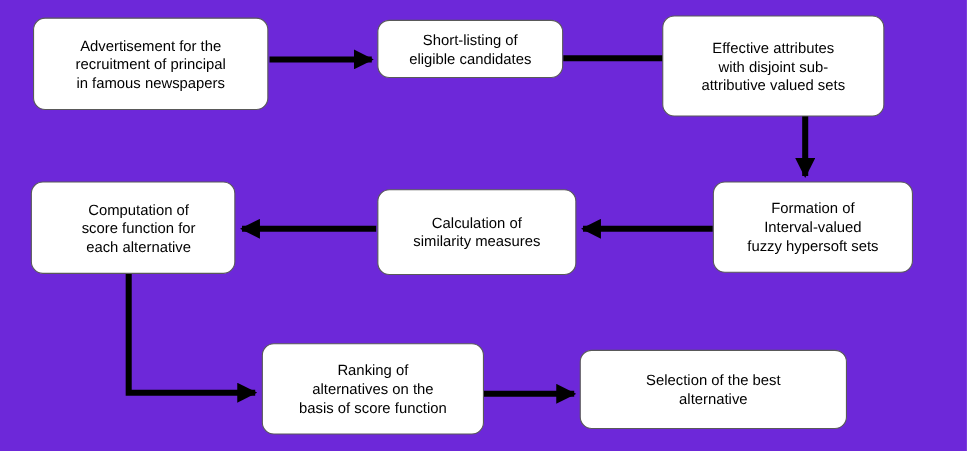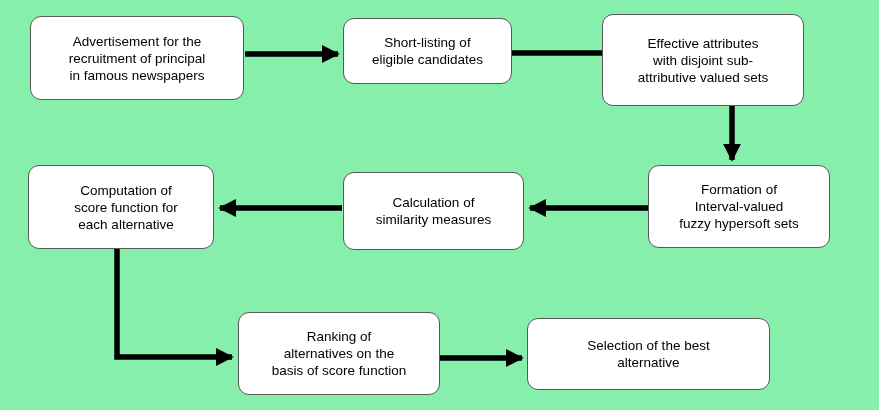--- a/index.html
+++ b/index.html
@@ -5,21 +5,21 @@
   html, body {
     margin: 0;
     padding: 0;
     background: #ffffff;
     font-family: "Liberation Sans", sans-serif;
   }
   .canvas {
     position: relative;
     width: 879px;
     height: 410px;
-    background: #86efac;
+    background: #6d28d9;
     overflow: hidden;
   }
   .edges-layer {
     position: absolute;
     left: 0;
     top: 0;
     width: 879px;
     height: 410px;
   }
   .flow-node {
@@ -33,21 +33,21 @@
     justify-content: center;
     text-align: center;
     font-size: 13.5px;
     line-height: 17px;
     color: #000000;
     white-space: pre-line;
     padding: 2px 6px;
   }
   
   .n-advertisement       { left: 30px;  top: 16px;  width: 214px; height: 84px; }
-  .n-shortlisting        { left: 343px; top: 18px;  width: 169px; height: 66px; }
+  .n-shortlisting        { left: 343px; top: 18px;  width: 169px; height: 53px; }
   .n-effective-attrs     { left: 602px; top: 14px;  width: 202px; height: 92px; }
   .n-ivfhs-formation     { left: 648px; top: 165px; width: 182px; height: 83px; }
   .n-similarity          { left: 343px; top: 172px; width: 181px; height: 78px; }
   .n-score-function      { left: 28px;  top: 165px; width: 186px; height: 84px; padding-left: 16px; }
   .n-ranking             { left: 238px; top: 312px; width: 202px; height: 83px; }
   .n-selection           { left: 527px; top: 318px; width: 243px; height: 72px; }
 </style>
 </head>
 <body>
 

